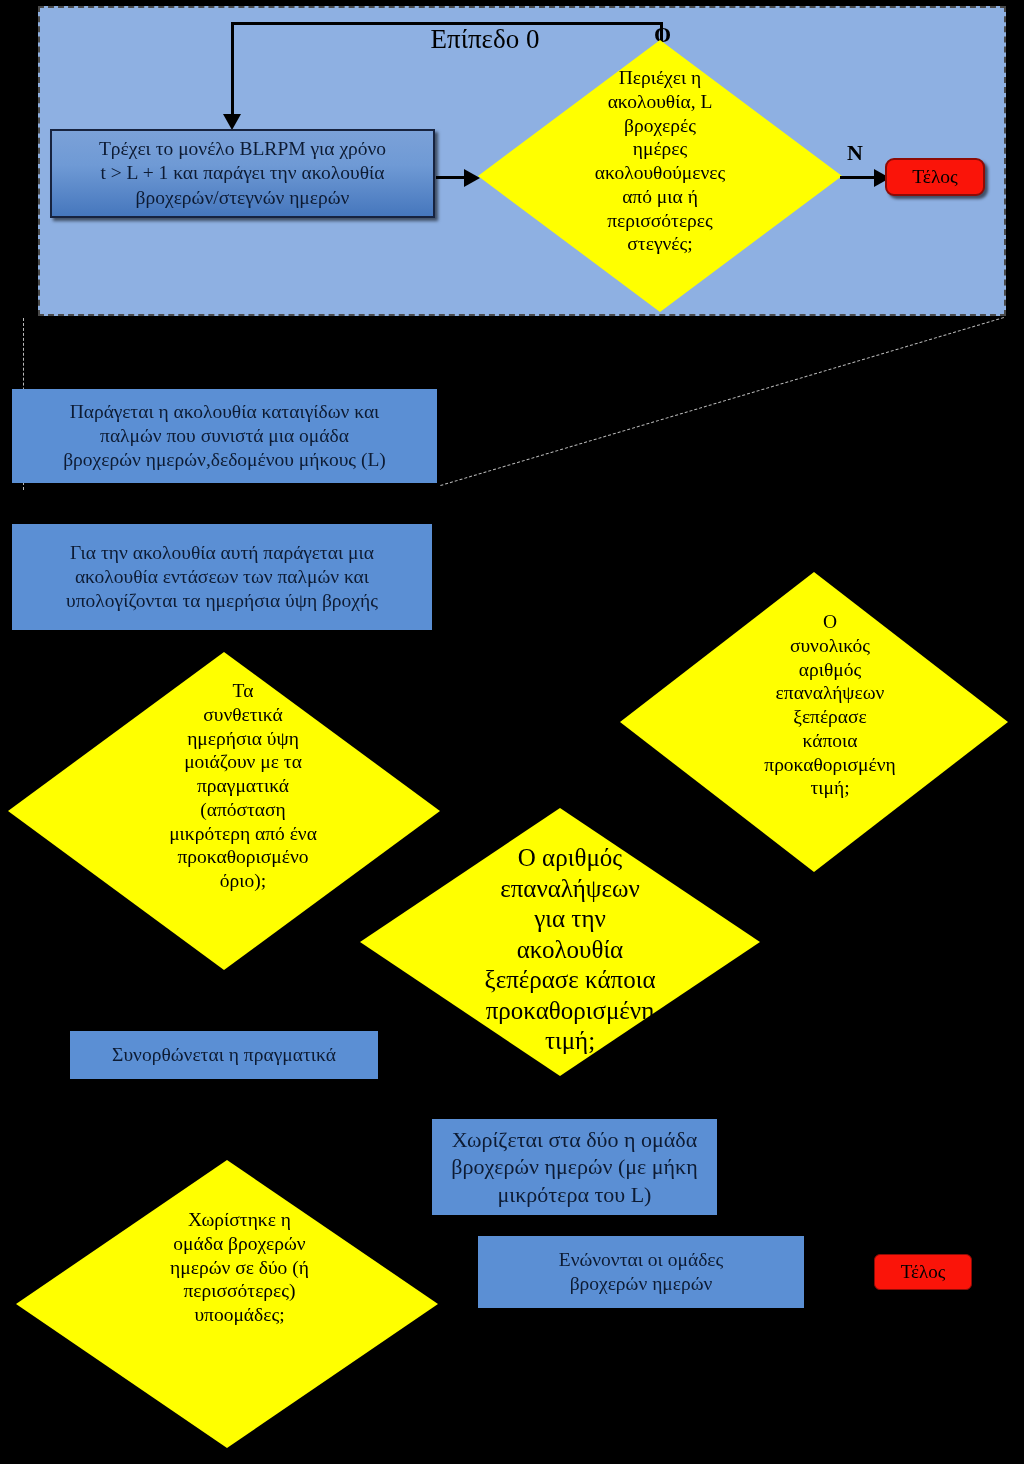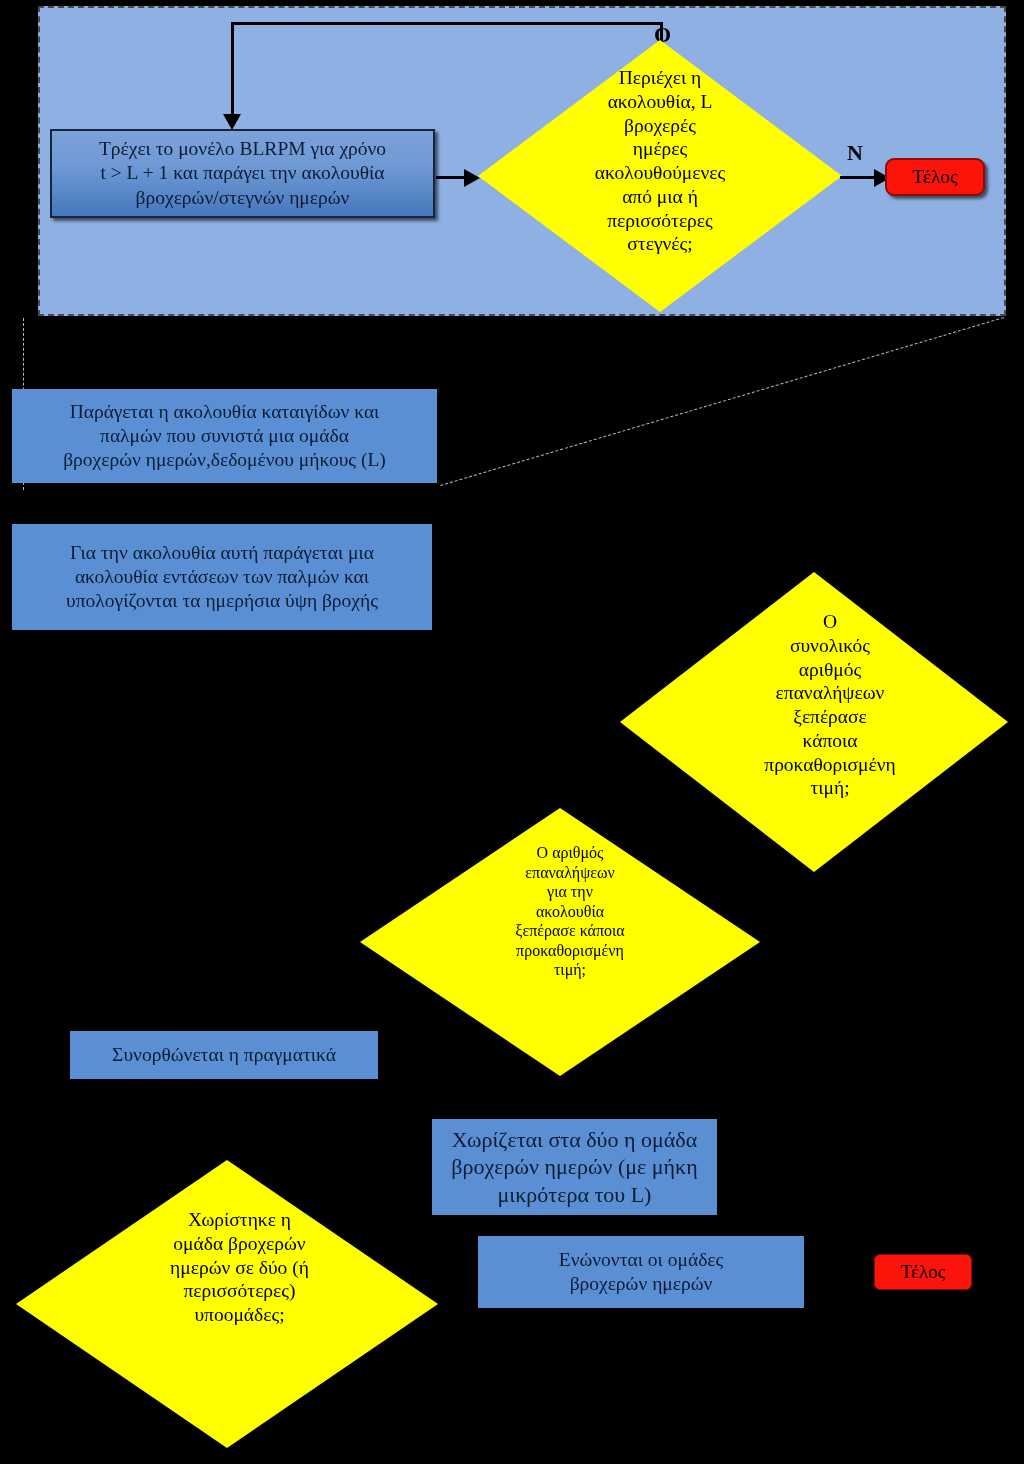--- a/index.html
+++ b/index.html
@@ -139,20 +139,21 @@
 <div id="canvas">
 
   <div class="level-panel" style="left:38px; top:6px; width:968px; height:310px;"></div>
 
   <div class="seg-v" style="left:660px; top:22px; height:3px;"></div>
   <div class="seg-h" style="left:231px; top:22px; width:432px;"></div>
   <div class="seg-v" style="left:231px; top:22px; height:96px;"></div>
   <div class="seg-v" style="left:660px; top:22px; height:22px;"></div>
   <div class="arrowhead down" style="left:223px; top:114px;"></div>
 
+  <div class="level-title" style="left:370px; top:24px; width:230px; font-size:27px;">Επίπεδο 0</div>
 
   <div class="edge-label" style="left:654px; top:22px; font-size:22px;">Ο</div>
 
   <div class="proc gradient" style="left:50px; top:129px; width:385px; height:89px; font-size:19.5px; white-space:pre-line;">Τρέχει το μονέλο BLRPM για χρόνο
 t &gt; L + 1 και παράγει την ακολουθία
 βροχερών/στεγνών ημερών</div>
 
   <div class="seg-h" style="left:436px; top:176px; width:30px;"></div>
   <div class="arrowhead right" style="left:464px; top:169px;"></div>
 
@@ -179,36 +180,48 @@
   <div class="dash-line" style="left:1004px; top:318px; width:588px; transform:rotate(163.4deg);"></div>
 
   <div class="proc flat" style="left:12px; top:389px; width:425px; height:94px; font-size:19.5px; white-space:pre-line;">Παράγεται η ακολουθία καταιγίδων και
 παλμών που συνιστά μια ομάδα
 βροχερών ημερών,δεδομένου μήκους (L)</div>
 
   <div class="proc flat" style="left:12px; top:524px; width:420px; height:106px; font-size:19.5px; white-space:pre-line;">Για την ακολουθία αυτή παράγεται μια
 ακολουθία εντάσεων των παλμών και
 υπολογίζονται τα ημερήσια ύψη βροχής</div>
 
+  <div class="decision" style="left:8px; top:652px; width:432px; height:318px;">
+    <div class="shape"></div>
+    <div class="dlabel" style="top:27px; left:38px; right:0; font-size:19.5px;">Τα
+συνθετικά
+ημερήσια ύψη
+μοιάζουν με τα
+πραγματικά
+(απόσταση
+μικρότερη από ένα
+προκαθορισμένο
+όριο);</div>
+  </div>
 
   <div class="decision" style="left:620px; top:572px; width:388px; height:300px;">
     <div class="shape"></div>
     <div class="dlabel" style="top:38px; left:40px; right:8px; font-size:19.5px;">Ο
 συνολικός
 αριθμός
 επαναλήψεων
 ξεπέρασε
 κάποια
 προκαθορισμένη
 τιμή;</div>
   </div>
 
   <div class="decision" style="left:360px; top:808px; width:400px; height:268px;">
     <div class="shape"></div>
-    <div class="dlabel" style="top:35px; left:40px; right:20px; font-size:16px;">Ο αριθμός
+    <div class="dlabel" style="top:35px; left:40px; right:20px; font-size:25px;">Ο αριθμός
 επαναλήψεων
 για την
 ακολουθία
 ξεπέρασε κάποια
 προκαθορισμένη
 τιμή;</div>
   </div>
 
   <div class="proc flat" style="left:70px; top:1031px; width:308px; height:48px; font-size:19.5px;">Συνορθώνεται η πραγματικά</div>
 

